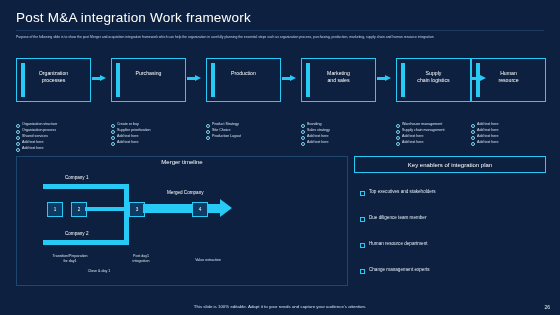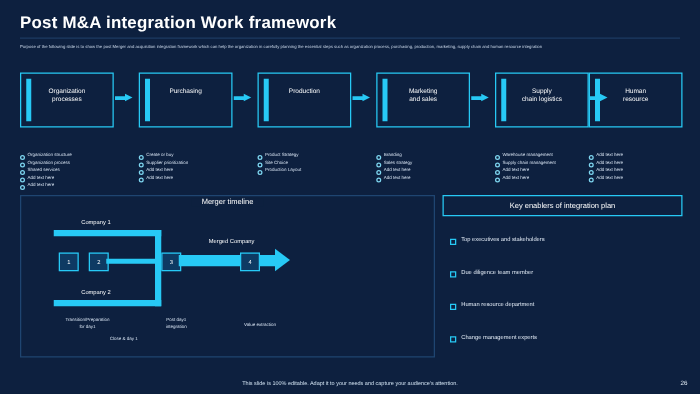--- a/index.html
+++ b/index.html
@@ -1,18 +1,18 @@
 <!DOCTYPE html>
 <html><head>
 <meta charset="utf-8">
 <style>
   html,body{margin:0;padding:0;}
   body{width:560px;height:315px;background:#0a1c38;font-family:"Liberation Sans",sans-serif;overflow:hidden;}
   .slide{position:relative;width:560px;height:315px;background:#0d203f;}
-  .title{position:absolute;left:16px;top:10px;font-size:13.5px;color:#ffffff;letter-spacing:.2px;font-weight:bold;}
+  .title{position:absolute;left:16px;top:10px;font-size:13.5px;color:#ffffff;letter-spacing:.2px;}
   .title-rule{position:absolute;left:16px;top:30px;width:528px;height:1px;background:#1d3a63;}
   .intro{position:absolute;left:16px;top:35px;width:528px;font-size:3.4px;color:#c9d6e8;line-height:1.55;}
 
   
   .cards{position:absolute;left:16px;top:58px;width:528px;height:62px;}
   .card{position:absolute;top:0;width:73px;height:42px;border:1px solid #27c9f5;background:transparent;}
   .card .lbl{position:absolute;left:0;right:0;top:11px;text-align:center;font-size:5.2px;color:#ffffff;line-height:1.25;}
   .card .notch{position:absolute;left:4px;top:4px;width:4px;height:34px;background:#27c9f5;}
   .arrow{position:absolute;top:17px;width:14px;height:7px;}
   .arrow .bar{position:absolute;left:0;top:2px;width:9px;height:3px;background:#27c9f5;}

